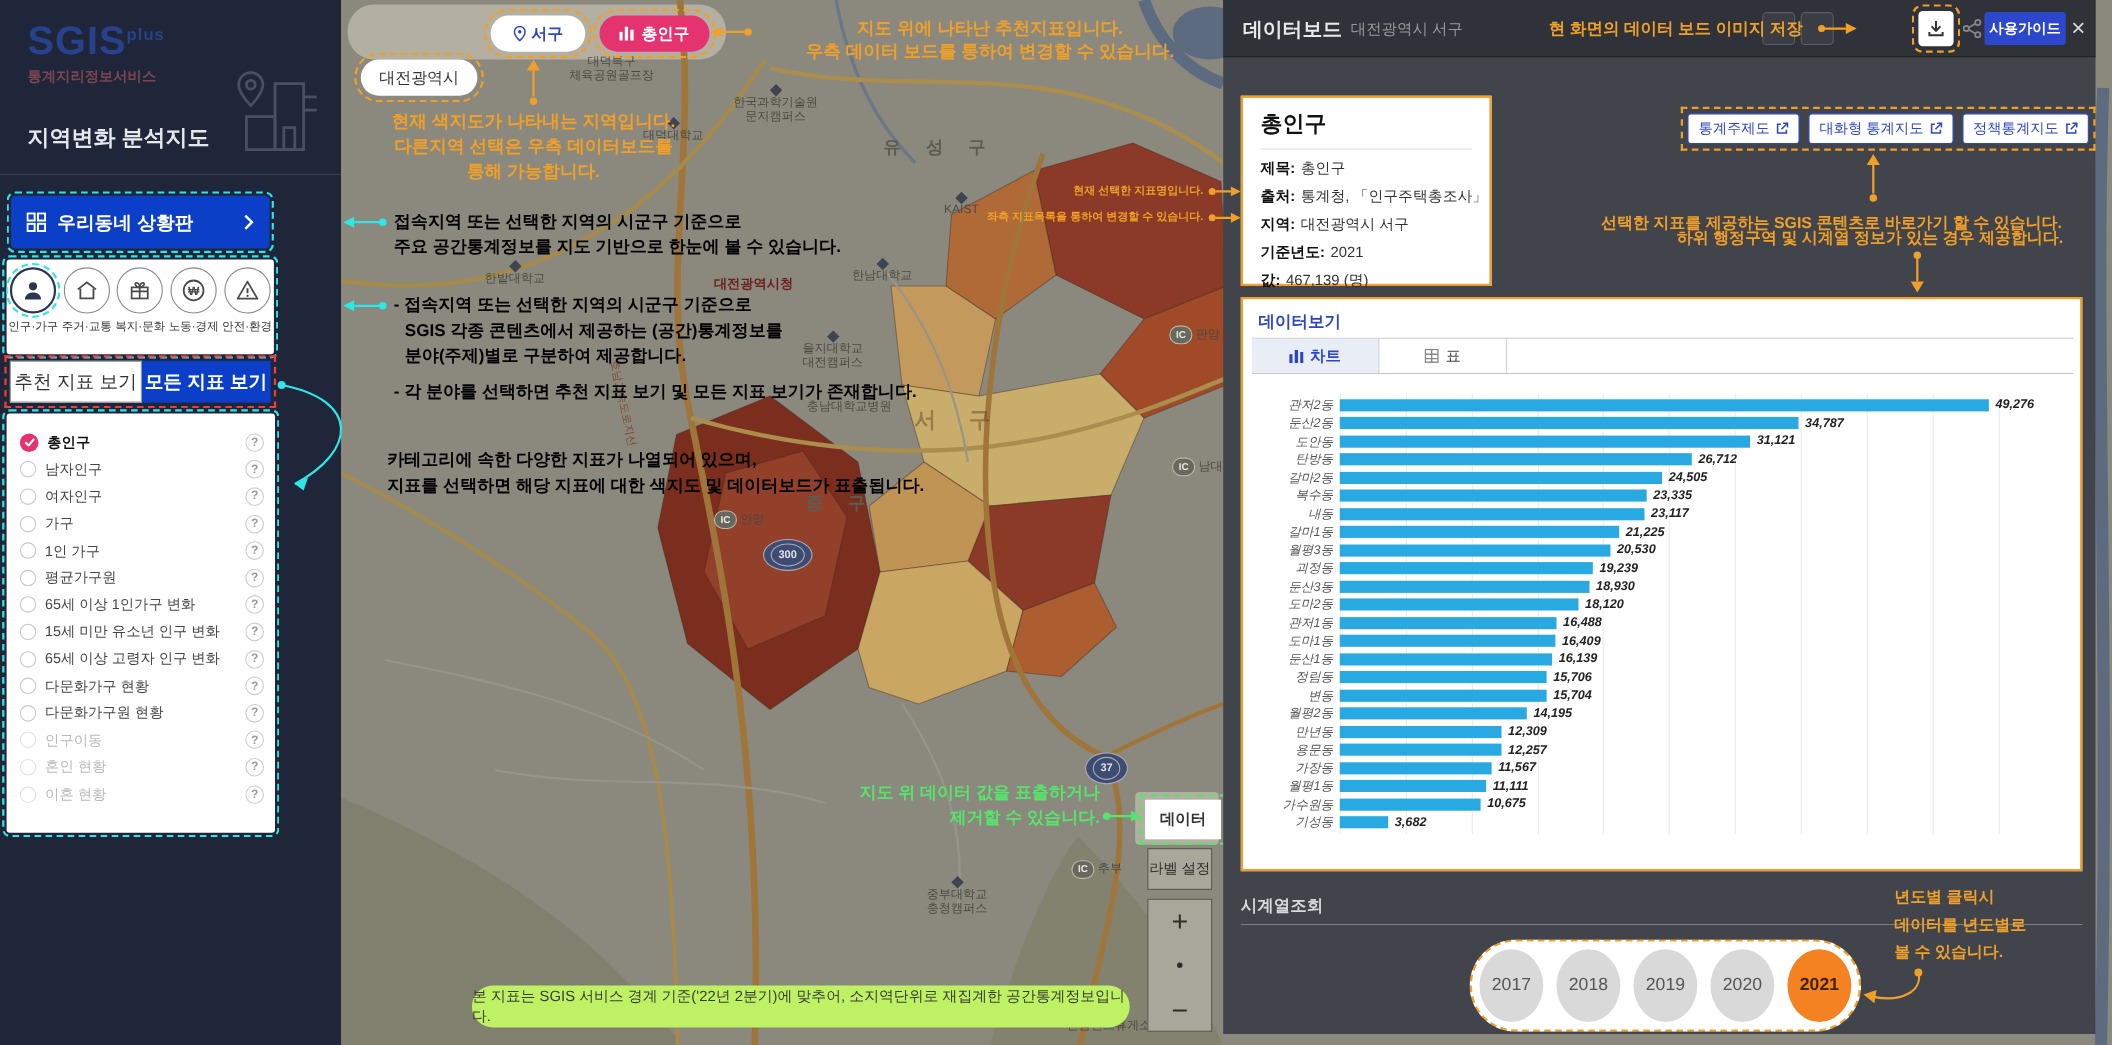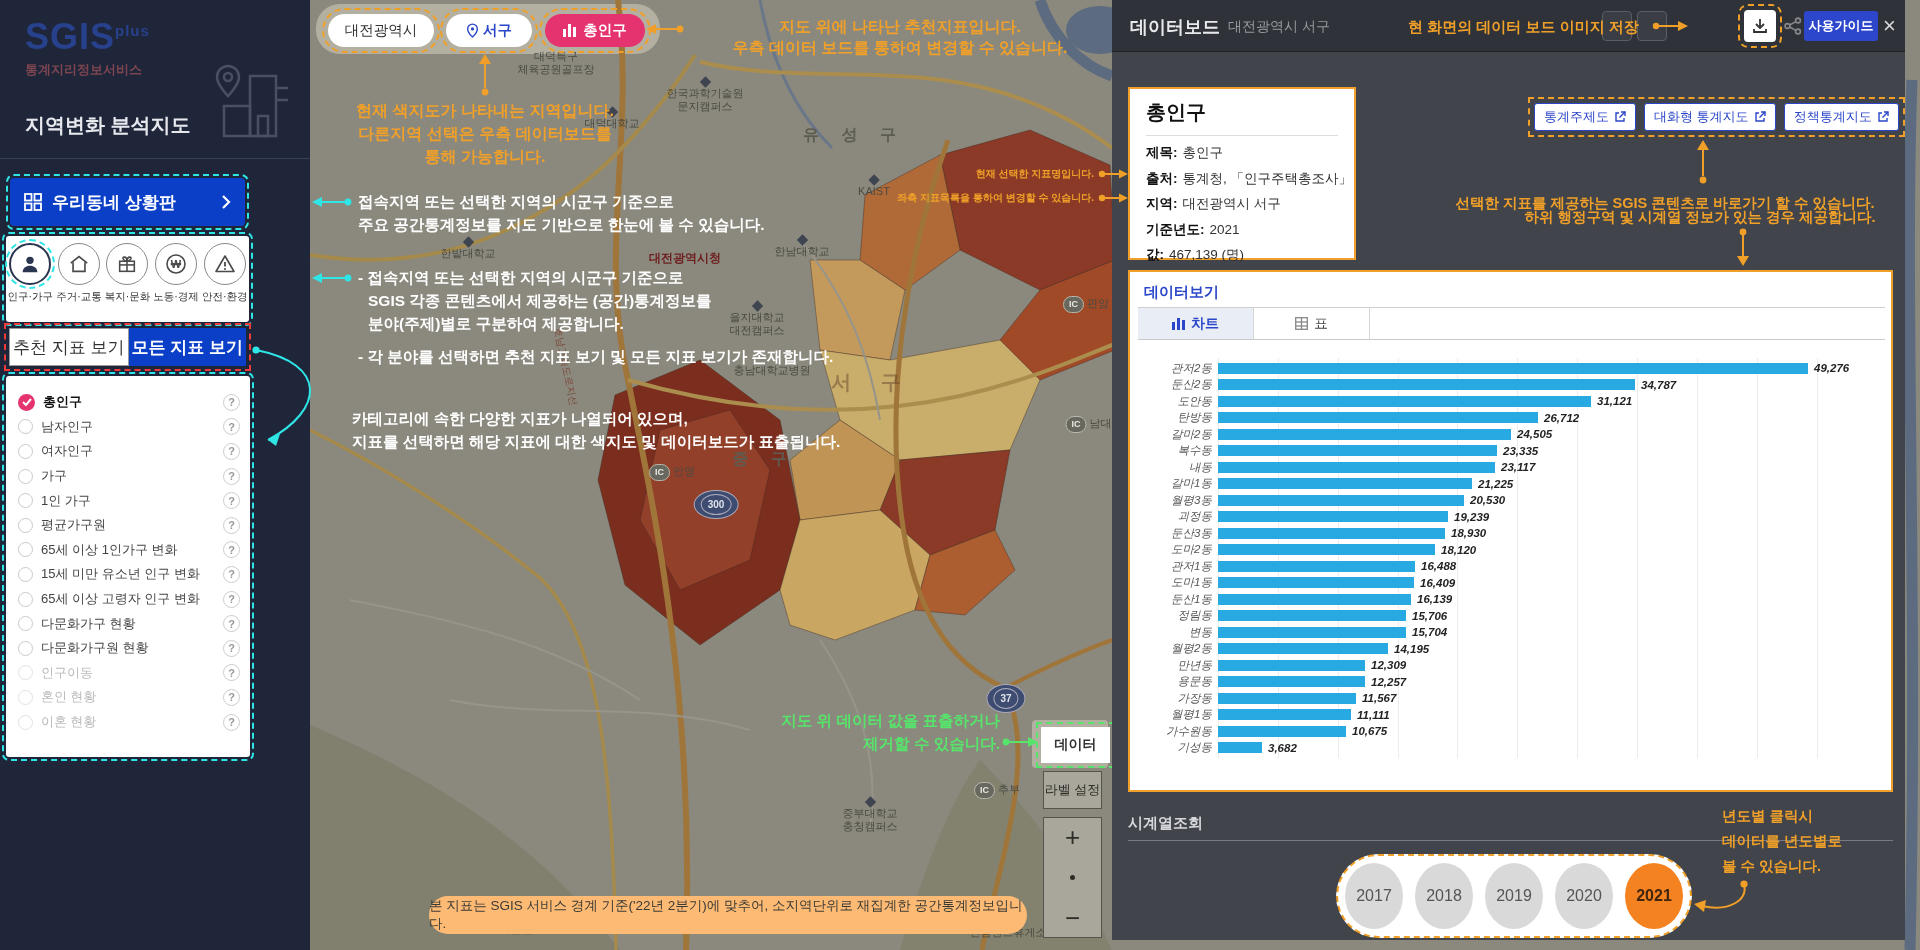--- a/index.html
+++ b/index.html
@@ -18,21 +18,21 @@
   .map-label.cityhall { color:#6e2020; font-weight:bold; font-size:12px; }
   .map-label.road { transform:translate(-50%,0) rotate(78deg); color:#7c4a3a; font-size:10px; }
   .ic-badge { display:inline-block; background:#68685e; color:#e8e8e0; border:1px solid #b9b8ac;
               border-radius:9px; font-size:9px; font-weight:bold; padding:1px 5px; margin-right:3px; }
   .shield { display:inline-block; background:#3d4c70; color:#dfe3ea; border:1px solid #aab; border-radius:50%;
             font-size:10px; font-weight:bold; padding:3px 6px; }
 
   
   .ann { position:absolute; font-weight:bold; font-size:15.5px; line-height:22px; z-index:30; white-space:nowrap; }
   .ann.orange { color:#f0a028; }
-  .ann.cyan   { color:#ffffff; }
+  .ann.cyan   { color:#000000; }
   .ann.green  { color:#57e46a; }
   .arrow { position:absolute; z-index:30; }
 
   
   .dash-orange { outline:2px dashed #f0a028; outline-offset:4px; }
   .dash-cyan   { outline:2px dashed #2ee6e6; outline-offset:2px; }
   .dash-green  { outline:2px dashed #57e46a; outline-offset:3px; }
   .dash-red    { outline:2px dashed #f23c3c; outline-offset:3px; }
 
   
@@ -57,44 +57,44 @@
   .side-tab { flex:1; display:flex; align-items:center; justify-content:center; font-size:17px; cursor:pointer; }
   #tab-recommended { background:#fff; border:1px solid #9a9a9a; color:#333; }
   #tab-all { background:#0c3fc7; color:#fff; font-weight:bold; }
   #indicator-panel { position:absolute; left:6px; top:376px; width:244px; height:381px; background:#fff;
                      border-radius:3px; padding:14px 10px 0 12px; }
   .ind-row { height:24.6px; display:flex; align-items:center; cursor:pointer; }
   .radio { width:15px; height:15px; border-radius:50%; border:1.5px solid #c9c9c9; background:#fff; flex:none; }
   .radio.checked { width:17px; height:17px; border:none; background:#e5336f; display:flex; align-items:center; justify-content:center; }
   .ind-label { font-size:13px; color:#444; margin-left:8px; flex:1; white-space:nowrap; overflow:hidden; }
   .ind-row.checked .ind-label { font-weight:bold; color:#111; }
-  .ind-row.disabled .ind-label { color:#b9b9b9;font-family:Liberation Serif, serif; }
+  .ind-row.disabled .ind-label { color:#b9b9b9; }
   .ind-row.disabled .radio { border-color:#e2e2e2; }
   .help-btn { width:17px; height:17px; border-radius:50%; border:1px solid #ccc; color:#999; font-size:11px;
               font-weight:bold; display:flex; align-items:center; justify-content:center; background:#fff; flex:none; cursor:pointer; }
 
   
   .pill { position:absolute; top:14px; height:33px; border-radius:17px; display:flex; align-items:center;
           justify-content:center; font-size:14.5px; z-index:10; cursor:pointer; background:#fff; color:#333; }
-  #btn-sido { left:328px; width:106px; }
+  #btn-sido { left:328px; width:106px;margin-top:40px; }
   #btn-sigungu { left:446px; width:86px; color:#2b46c8; font-weight:bold; gap:4px; }
   #btn-indicator { left:545px; width:100px; background:#e5336f; color:#fff; font-weight:bold; gap:6px; }
 
   
   .map-ctl { position:absolute; background:#fff; border:1px solid #666; color:#333; text-align:center; z-index:10; cursor:pointer; }
   #btn-data { left:1041px; top:727px; width:69px; height:36px; line-height:34px; font-size:14px; border:none;font-weight:bold; }
   #btn-label-setting { left:1043px; top:771px; width:59px; height:38px; line-height:36px; font-size:13px;
                        background:#a9a79c; border-color:#55554e; color:#2e2e28; }
   #zoom-ctl { left:1043px; top:817px; width:59px; height:121px; background:#a9a79c; border:1px solid #55554e;
               color:#2e2e28; display:flex; flex-direction:column; align-items:center; justify-content:space-between;
               padding:6px 0; position:absolute; z-index:10; }
   #zoom-ctl .zi { font-size:26px; line-height:26px; cursor:pointer; }
   #zoom-ctl .dot { width:5px; height:5px; border-radius:50%; background:#2e2e28; }
 
-  #map-toast { position:absolute; left:429px; top:896px; width:598px; height:38px; background:#fdba74;
+  #map-toast { position:absolute; left:429px; top:896px; width:598px; height:38px; background:#bef264;
                border-radius:19px; color:#3b3b35; font-size:13.5px; display:flex; align-items:center;
                justify-content:center; z-index:10; }
 
   
   #databoard { position:absolute; left:1112px; top:0; width:793px; height:940px; background:#41444b; z-index:15; }
   #db-header { position:absolute; left:0; top:0; width:793px; height:52px; background:#2f3238;
                border-bottom:1px solid #222; }
   #db-title { position:absolute; left:18px; top:15px; font-size:18px; font-weight:bold; color:#e8e9eb; }
   #db-region { position:absolute; left:116px; top:18px; font-size:14px; color:#97999e; }
   .dim-iconbtn { position:absolute; top:11px; width:30px; height:30px; border:1px solid #5a5d64;

